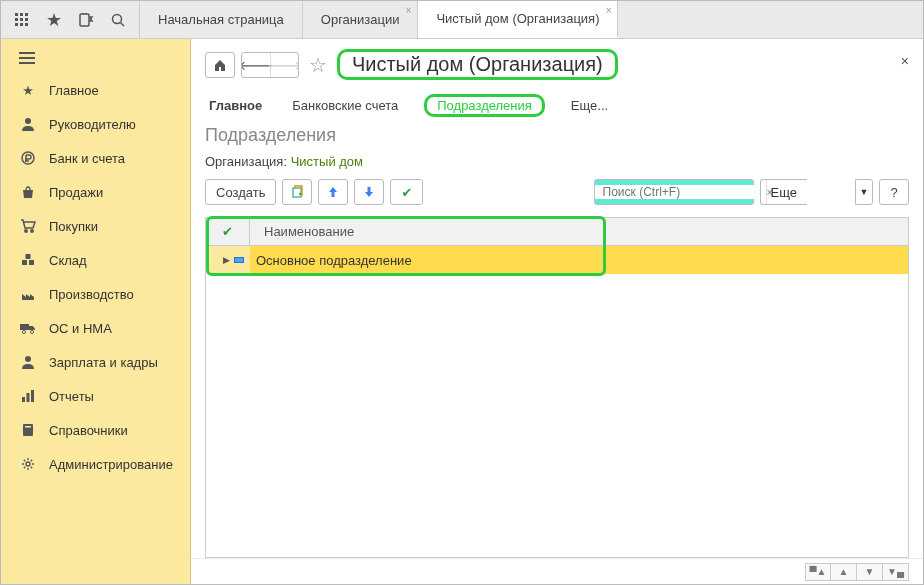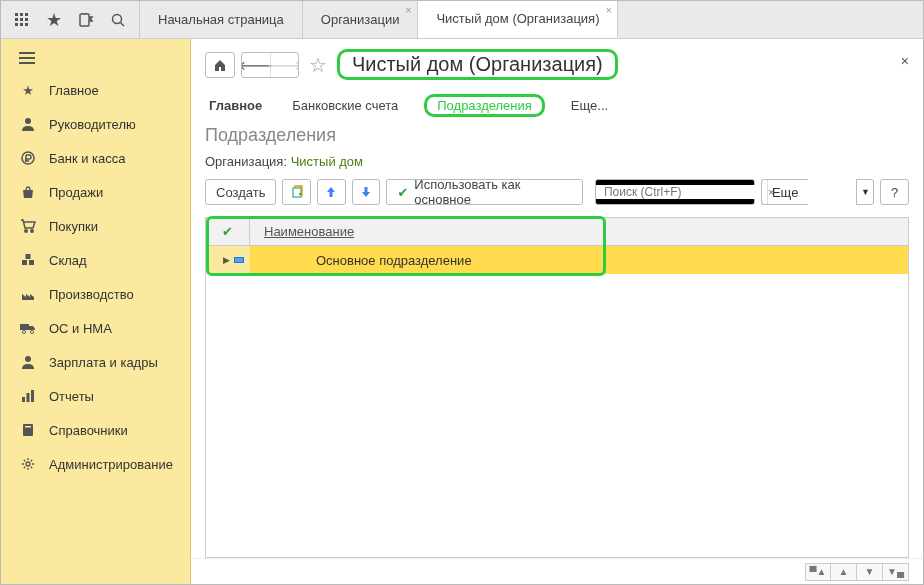--- a/index.html
+++ b/index.html
@@ -41,40 +41,40 @@
   .subtab.bold { font-weight:bold;}
   .subtab.green { color:#2ecc40; border:3px solid #2ecc40; border-radius:10px; padding:1px 10px;}
   
   .sect-title { font-size:18px; color:#888; margin-top:8px;}
   .org-line { margin-top:8px; color:#444;}
   .org-line .org-val { color:#4d7c0f;}
   
   .toolbar { margin-top:10px; display:flex; align-items:center; gap:6px;}
   .tbtn { border:1px solid #bbb; border-radius:3px; background:#fff; height:26px; padding:0 10px; display:flex; align-items:center; gap:6px; cursor:pointer; color:#444; font-size:13px;}
   .tbtn.icon-only { padding:0; width:30px; justify-content:center;}
-  .search-wrap { display:flex; align-items:center; border:1px solid #bbb; border-radius:3px; height:26px; width:160px; background:#000000;}
+  .search-wrap { display:flex; align-items:center; border:1px solid #bbb; border-radius:3px; height:26px; width:160px; background:#5eead4;}
   .search-wrap input { border:none; outline:none; flex:1; padding:0 8px; font-size:12px; color:#888;}
   .search-wrap .clear { width:20px; text-align:center; color:#777; cursor:pointer; border-left:1px solid #ddd; height:100%; display:flex; align-items:center; justify-content:center; font-size:11px;}
   .more-btn { display:flex;gap:48px;}
   .more-btn .main{ border:1px solid #bbb; border-right:none; border-radius:3px 0 0 3px; height:26px; padding:0 10px; display:flex; align-items:center; cursor:pointer;}
   .more-btn .drop{ border:1px solid #bbb; border-radius:0 3px 3px 0; height:26px; width:18px; display:flex; align-items:center; justify-content:center; cursor:pointer;}
   
   
   .table-wrap { margin:12px 14px 0 14px; border:1px solid #ccc; flex:1; display:flex; flex-direction:column; min-height:0;}
   .thead { display:flex; background:#f1f1f1; border-bottom:1px solid #ccc; height:28px; align-items:center; position:relative;}
   .th-check { width:44px; display:flex; align-items:center; justify-content:center; color:#2e9b3c; border-right:1px solid #ccc; height:100%;}
-  .th-name { flex:1; padding-left:14px; color:#555;text-decoration:underline;}
+  .th-name { flex:1; padding-left:14px; color:#555;}
   .green-frame { position:absolute; border:3px solid #2ecc40; border-radius:6px; left:0; top:-2px; height:60px; width:400px; pointer-events:none;}
   .tbody { flex:1; overflow:auto; background:#fff;}
   .trow { display:flex; height:28px; align-items:center; background:#ffdb4d;}
   .trow.selected .c-gutter{ background:#fbe9a0;}
   .c-gutter { width:44px; height:100%; display:flex; align-items:center; justify-content:flex-end; gap:4px; padding-right:6px;}
   .arrow-small{ font-size:9px; color:#555;}
   .blue-bar{ width:10px; height:6px; background:#4aa3ff; border:1px solid #2b72c4;}
-  .c-name { flex:1; padding-left:22px; color:#333;margin-left:44px;}
+  .c-name { flex:1; padding-left:6px; color:#333;}
   
   .footer-btns { height:26px; border-top:1px solid #eee; display:flex; justify-content:flex-end; align-items:center; padding-right:14px; gap:0;}
   .fbtn{ border:1px solid #ccc; width:26px; height:18px; display:flex; align-items:center; justify-content:center; font-size:10px; color:#777; background:#f8f8f8; cursor:pointer;}
   .fbtn + .fbtn { border-left:none;}
   
   svg { display:block; }
 </style>
 </head>
 <body>
 
@@ -152,21 +152,21 @@
           </span>
         <span>Руководителю</span>
       </div>
       <div class="side-item">
         <span class="side-icon">
             <svg width="14" height="14" viewBox="0 0 14 14" fill="none" stroke="#555" stroke-width="1.5">
               <circle cx="7" cy="7" r="6"></circle>
               <path d="M5 4 h3 a2 2 0 0 1 0 4 h-3 M5 4 v7 M4 8 h5 M4 10 h4"></path>
             </svg>
           </span>
-        <span>Банк и касса</span>
+        <span>Банк и счета</span>
       </div>
       <div class="side-item">
         <span class="side-icon">
             <svg width="14" height="14" viewBox="0 0 14 14" fill="#555">
               <path d="M2 5 h10 l-1 8 h-8 z"></path>
               <path d="M5 5 a2 3 0 0 1 4 0" fill="none" stroke="#555" stroke-width="1.3"></path>
             </svg>
           </span>
         <span>Продажи</span>
       </div>
@@ -295,21 +295,20 @@
                 <path d="M6 1 l4 5 h-2.5 v5 h-3 v-5 h-2.5 z"></path>
               </svg>
             </div>
           <div class="tbtn icon-only">
               <svg width="12" height="12" viewBox="0 0 12 12" fill="#3b82f6">
                 <path d="M6 11 l-4 -5 h2.5 v-5 h3 v5 h2.5 z"></path>
               </svg>
             </div>
           <div class="tbtn">
             <span style="color:#2e9b3c;">✔</span>
-            <span>Использовать как основное</span>
           </div>
           <div style="flex:1"></div>
           <div class="search-wrap">
             <input placeholder="Поиск (Ctrl+F)" style="">
             <span class="clear">×</span>
           </div>
           <div class="more-btn">
             <div class="main">Еще</div>
             <div class="drop" style="font-size:9px;">▼</div>
           </div>

